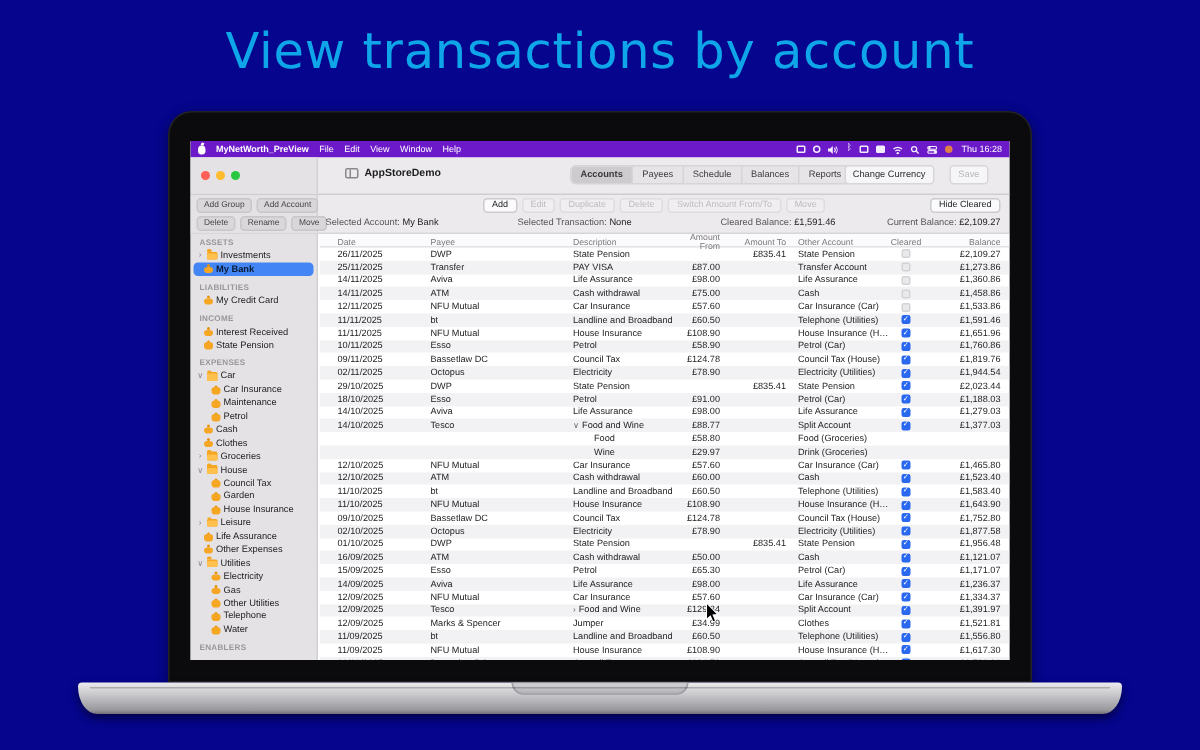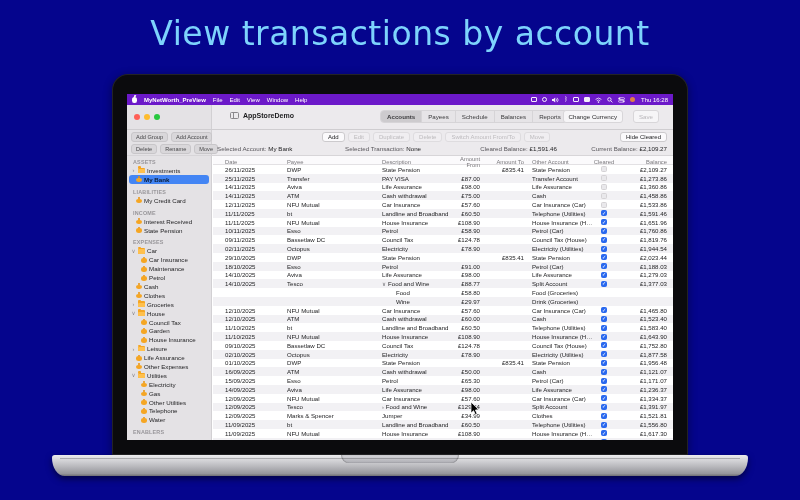--- a/index.html
+++ b/index.html
@@ -1,20 +1,20 @@
 <!DOCTYPE html>
 <html><head>
 <meta charset="utf-8">
 <style>
   * { margin:0; padding:0; box-sizing:border-box; }
   html,body { width:800px; height:500px; overflow:hidden; }
   body { background:#05058D; font-family:"Liberation Sans", sans-serif; position:relative; }
 
   .hero-title { position:absolute; top:14px; left:0; width:800px; text-align:center;
-    color:#7dd3fc; font-family:"DejaVu Sans", sans-serif; font-size:33px; letter-spacing:.5px; }
+    color:#0ea5e9; font-family:"DejaVu Sans", sans-serif; font-size:33px; letter-spacing:.5px; }
 
   
   .screen { position:absolute; left:112px; top:74px; width:576px; height:381px;
     background:#0b0b0d; border-radius:16px 16px 0 0;
     box-shadow: inset 0 0 0 1px rgba(255,255,255,.10), 0 2px 8px rgba(0,0,0,.45); }
   .screen-content { position:absolute; left:15px; top:20px; width:546px; height:346px;
     background:#fff; overflow:hidden; }
   .base { position:absolute; left:52px; top:455px; width:696px; height:21px;
     background:linear-gradient(#ececee, #c2c2c6 45%, #97979c 88%, #6f6f74);
     border-radius:3px 3px 14px 14px / 3px 3px 20px 20px;

